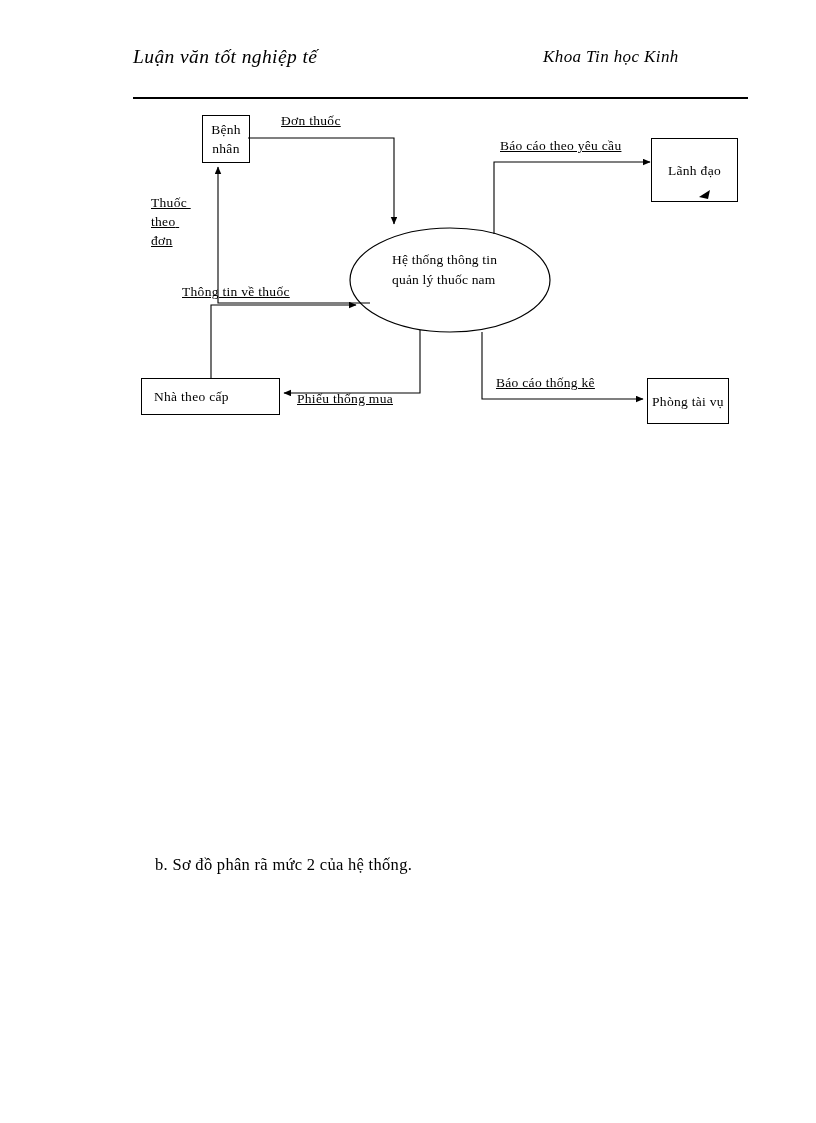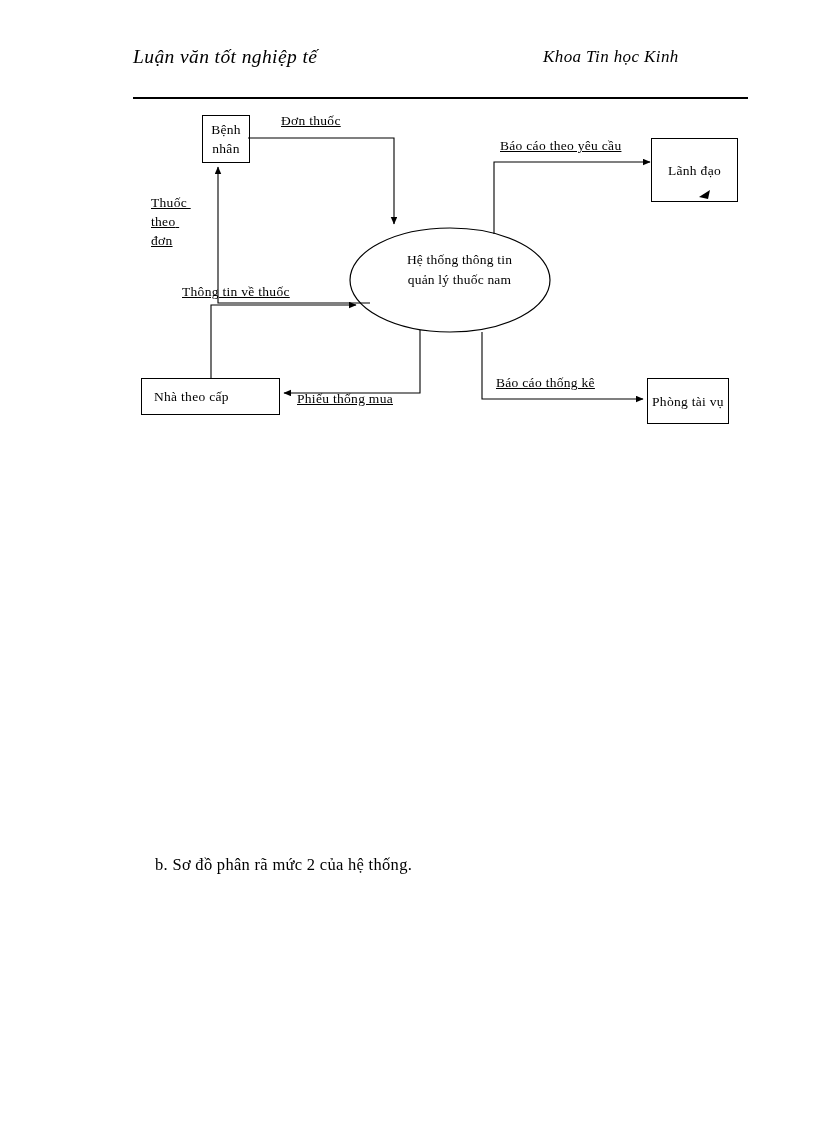--- a/index.html
+++ b/index.html
@@ -89,21 +89,21 @@
   .node-phong-tv   { left: 647px; top: 378px; width: 82px;  height: 46px; }
 
   .process-label {
     position: absolute;
     left: 392px;
     top: 250px;
     width: 135px;
     font-size: 13.5px;
     line-height: 19.5px;
     letter-spacing: 0.2px;
-    text-align: center;
+    text-align: left;
   }
 
   .flow-label {
     position: absolute;
     font-size: 13.5px;
     line-height: 17px;
     letter-spacing: 0.3px;
     white-space: pre;
     background: transparent;
     text-decoration: underline;

